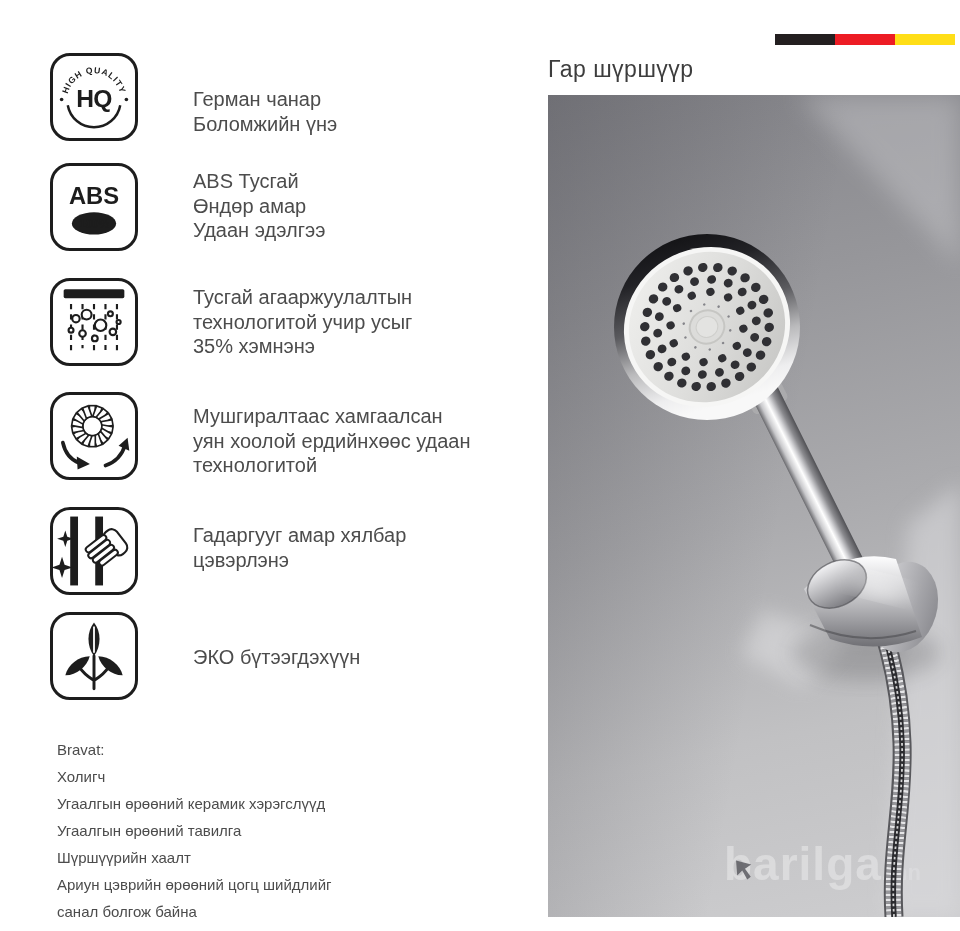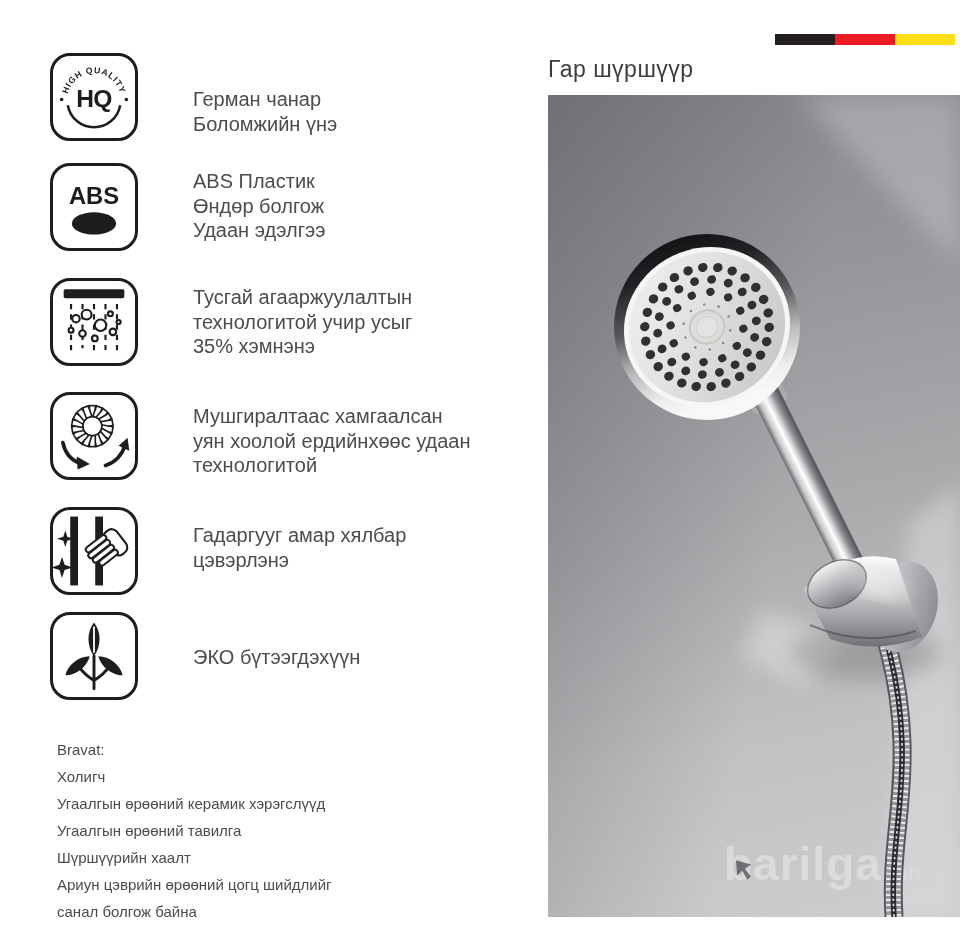--- a/index.html
+++ b/index.html
@@ -82,22 +82,22 @@
 
   <div class="feature f2">
     <div class="icon-box">
       <svg viewBox="0 0 100 100">
         <text x="50" y="46" text-anchor="middle" font-size="29" font-weight="bold">ABS</text>
         <ellipse cx="50" cy="70" rx="27" ry="13.5" fill="#1d1d1d"></ellipse>
         <text x="50" y="75.5" text-anchor="middle" font-size="14.5" font-weight="bold" fill="#ffffff">100%</text>
       </svg>
     </div>
     <div class="feature-text">
-      <span>ABS Пластик</span>
-      <span>Өндөр болгож</span>
+      <span>ABS Тусгай</span>
+      <span>Өндөр амар</span>
       <span>Удаан эдэлгээ</span>
     </div>
   </div>
 
   <div class="feature f3">
     <div class="icon-box">
       <svg viewBox="0 0 100 100">
         <rect x="13" y="10" width="74" height="11" rx="2" fill="#1d1d1d"></rect>
         <g stroke="#1d1d1d" stroke-width="2.6" stroke-dasharray="6.5 6">
           <line x1="22" y1="28" x2="22" y2="88"></line>

